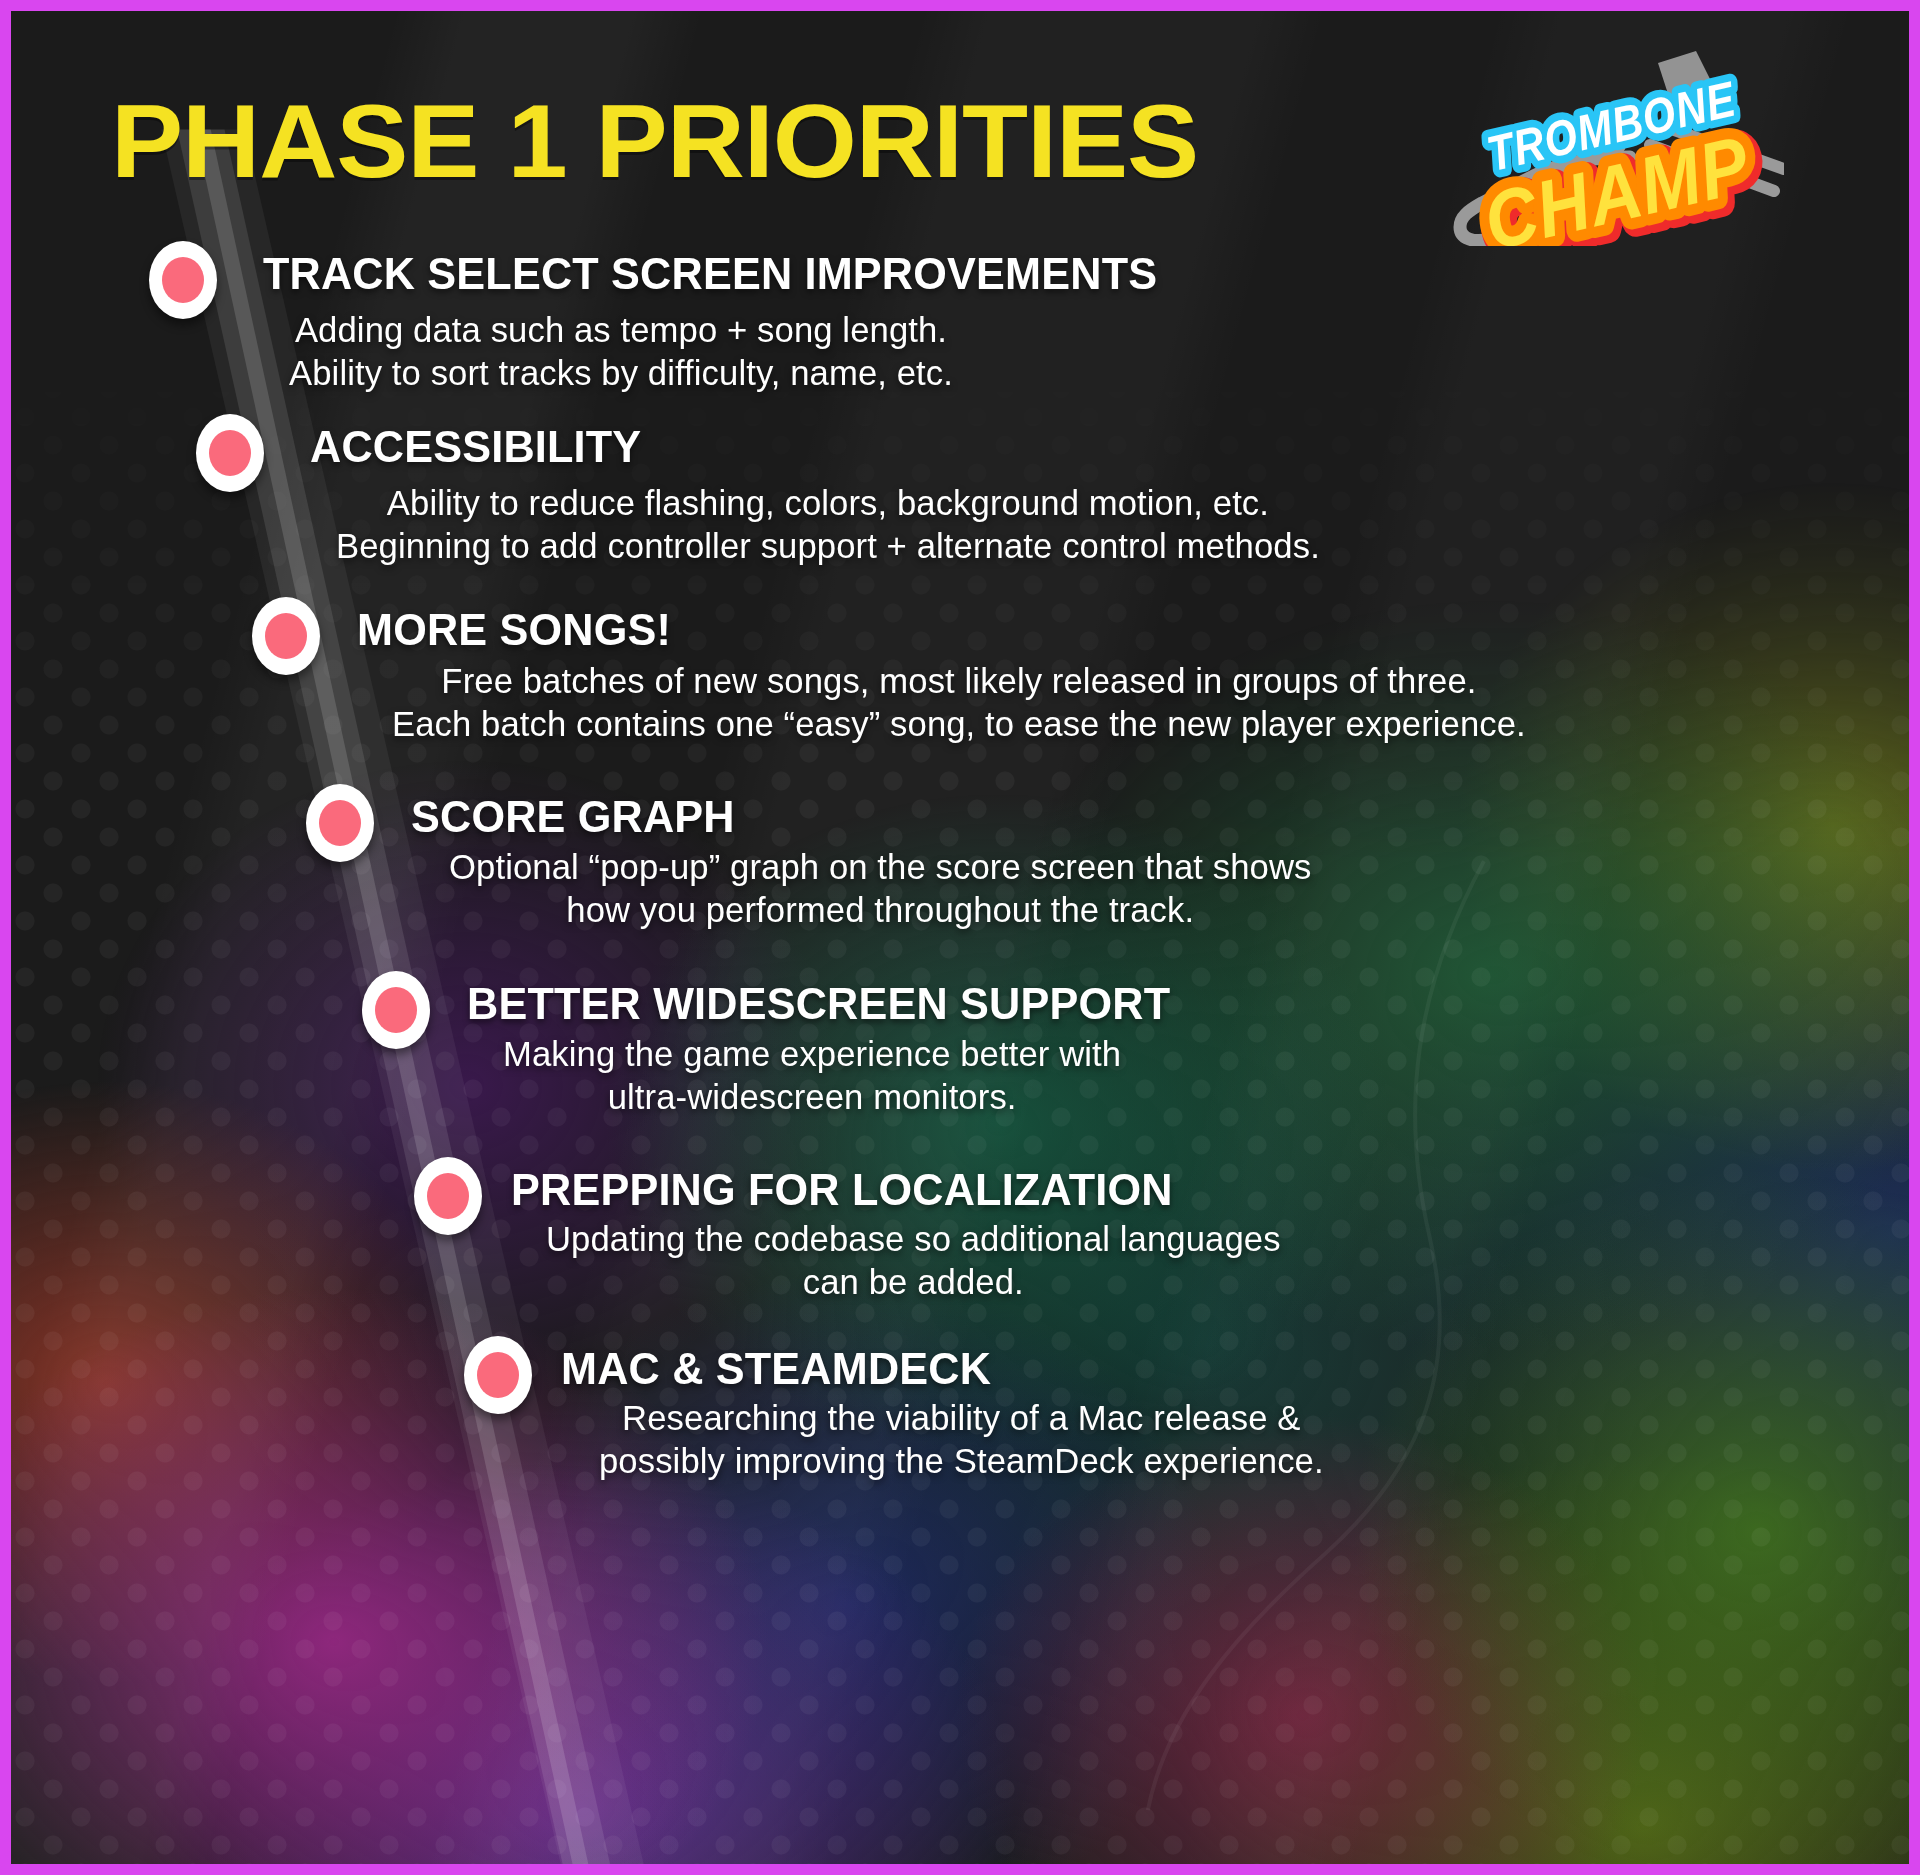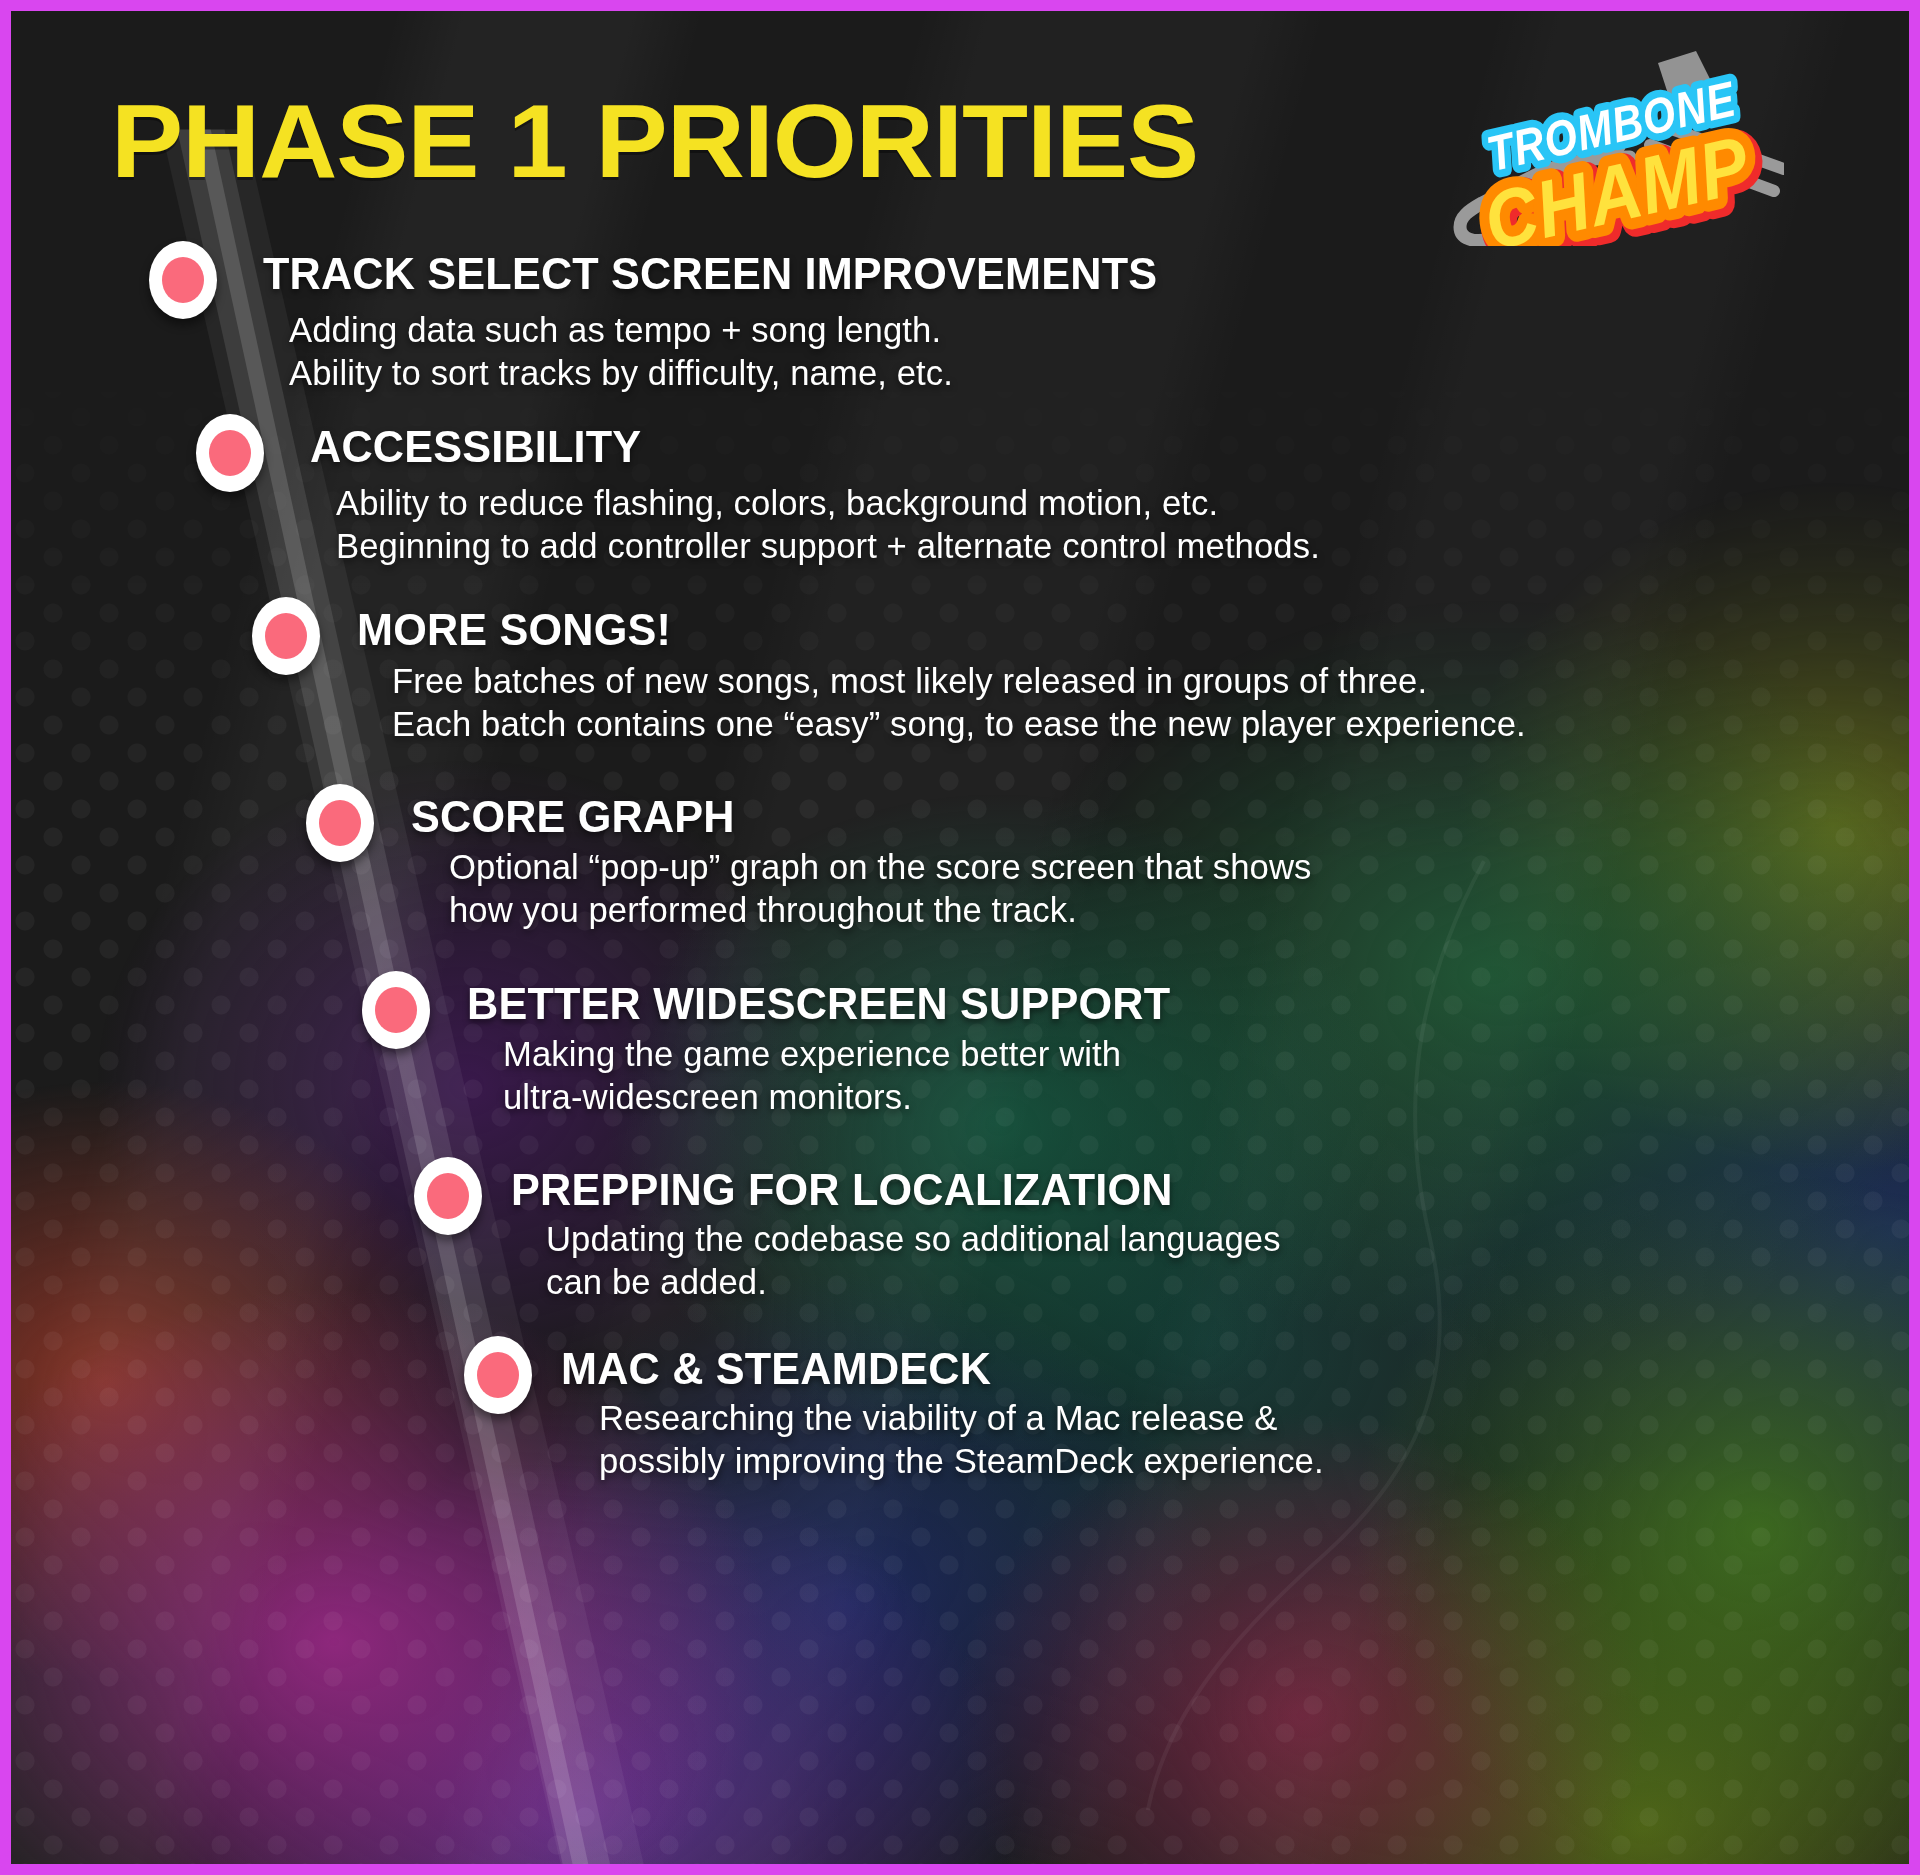--- a/index.html
+++ b/index.html
@@ -98,21 +98,21 @@
   }
 
   
   #logo{
     position:absolute;
     right:125px; top:30px;
     width:340px;height:205px;
   }
 
   
-  #items{position:absolute;left:0;top:0;width:100%;height:100%;}
+  #items{position:absolute;left:0;top:0;width:100%;height:100%;text-align:center;}
 
   .item{position:absolute;}
 
   .bullet{
     position:absolute;
     width:68px;height:78px;
     border-radius:50%;
     background:#ffffff;
     box-shadow:0 6px 10px rgba(0,0,0,.45);
     display:flex;align-items:center;justify-content:center;

